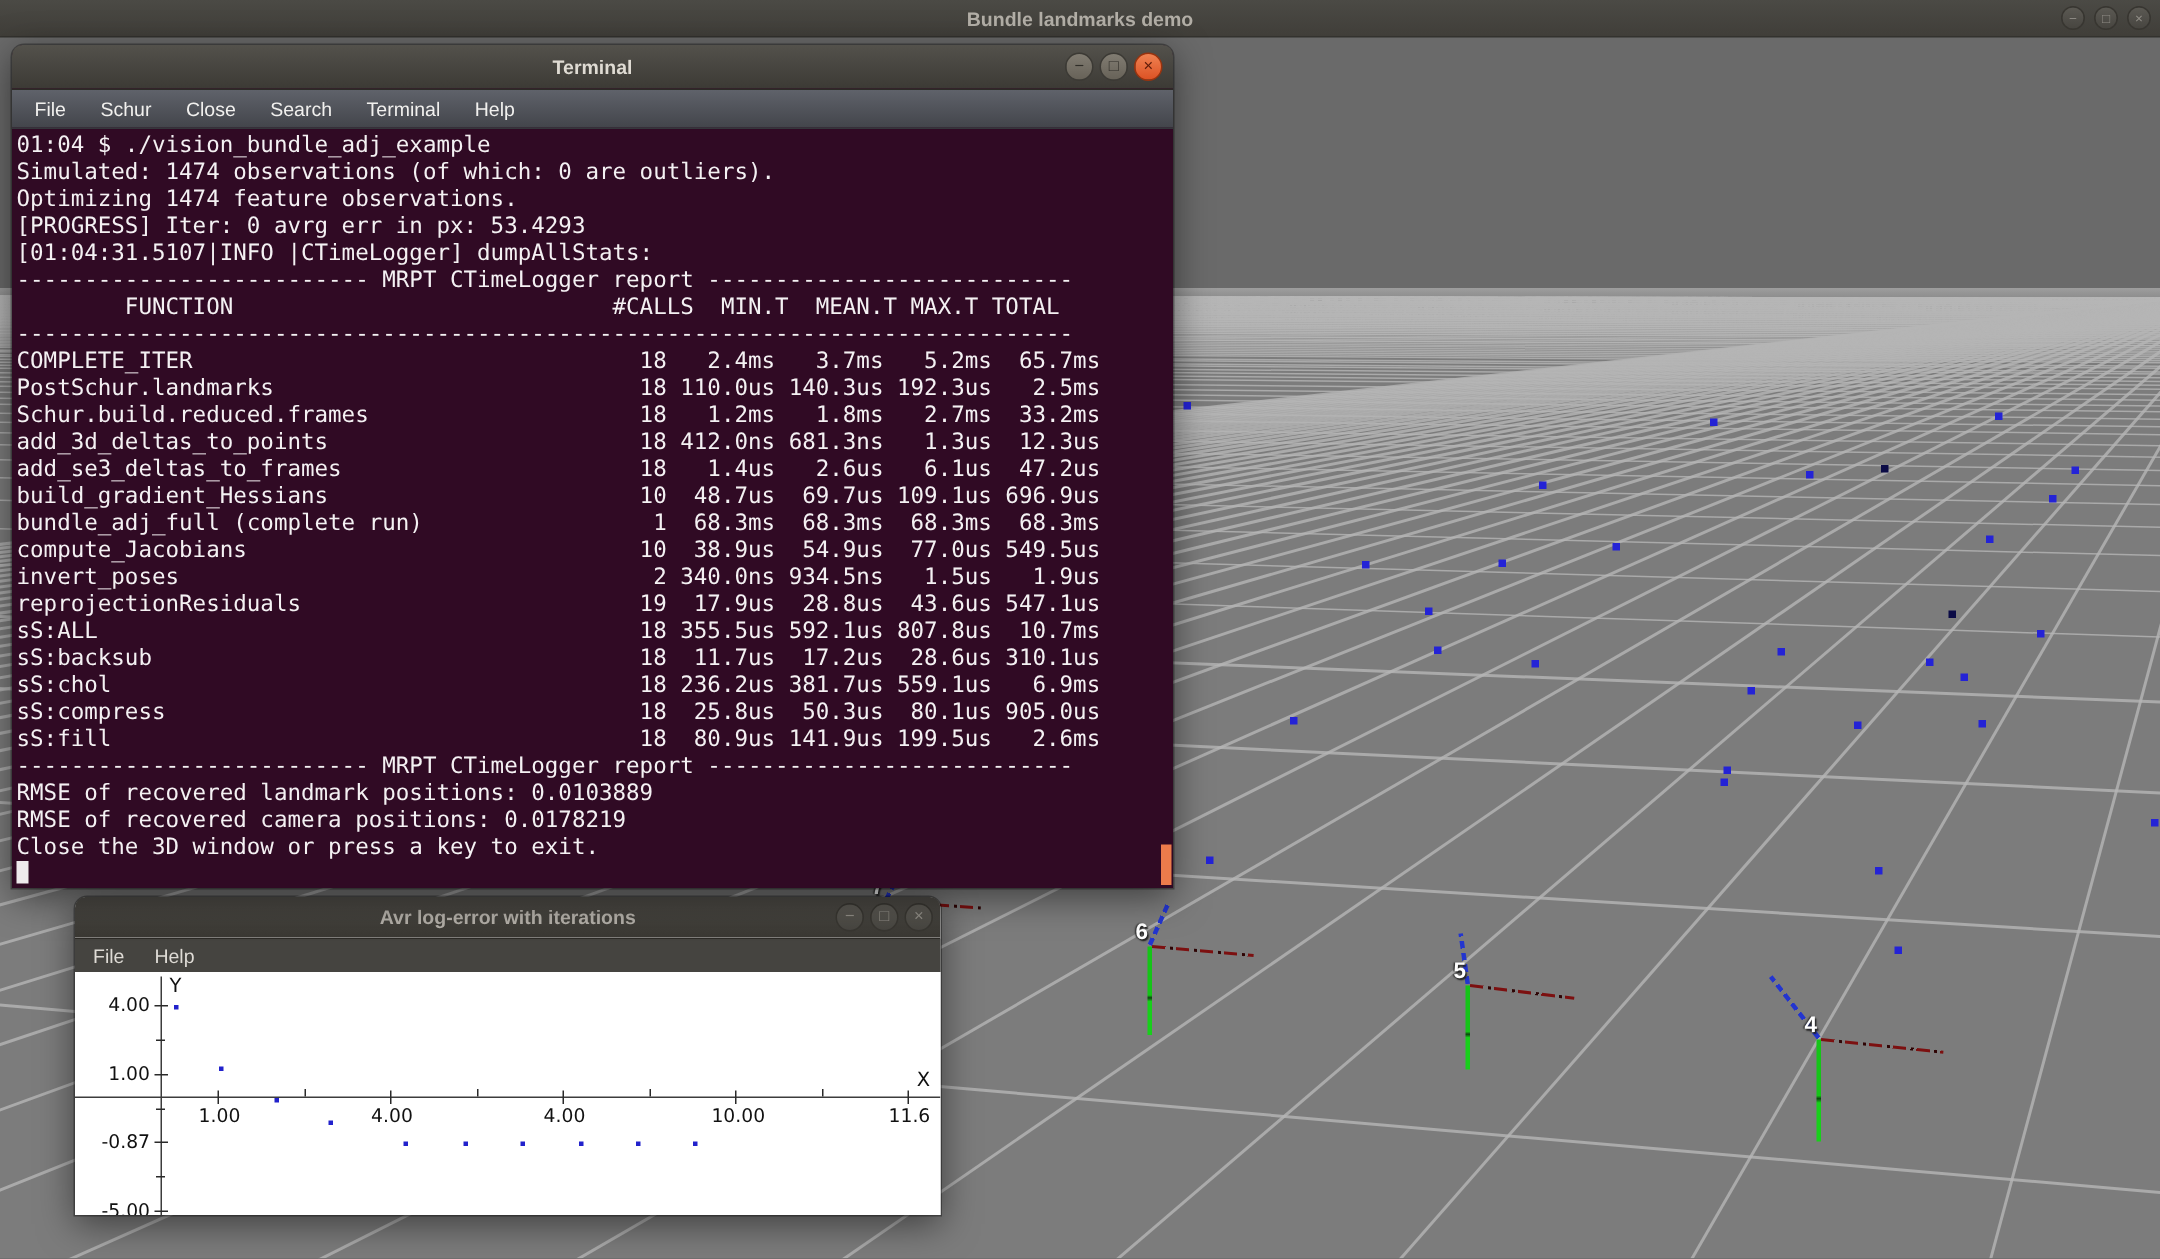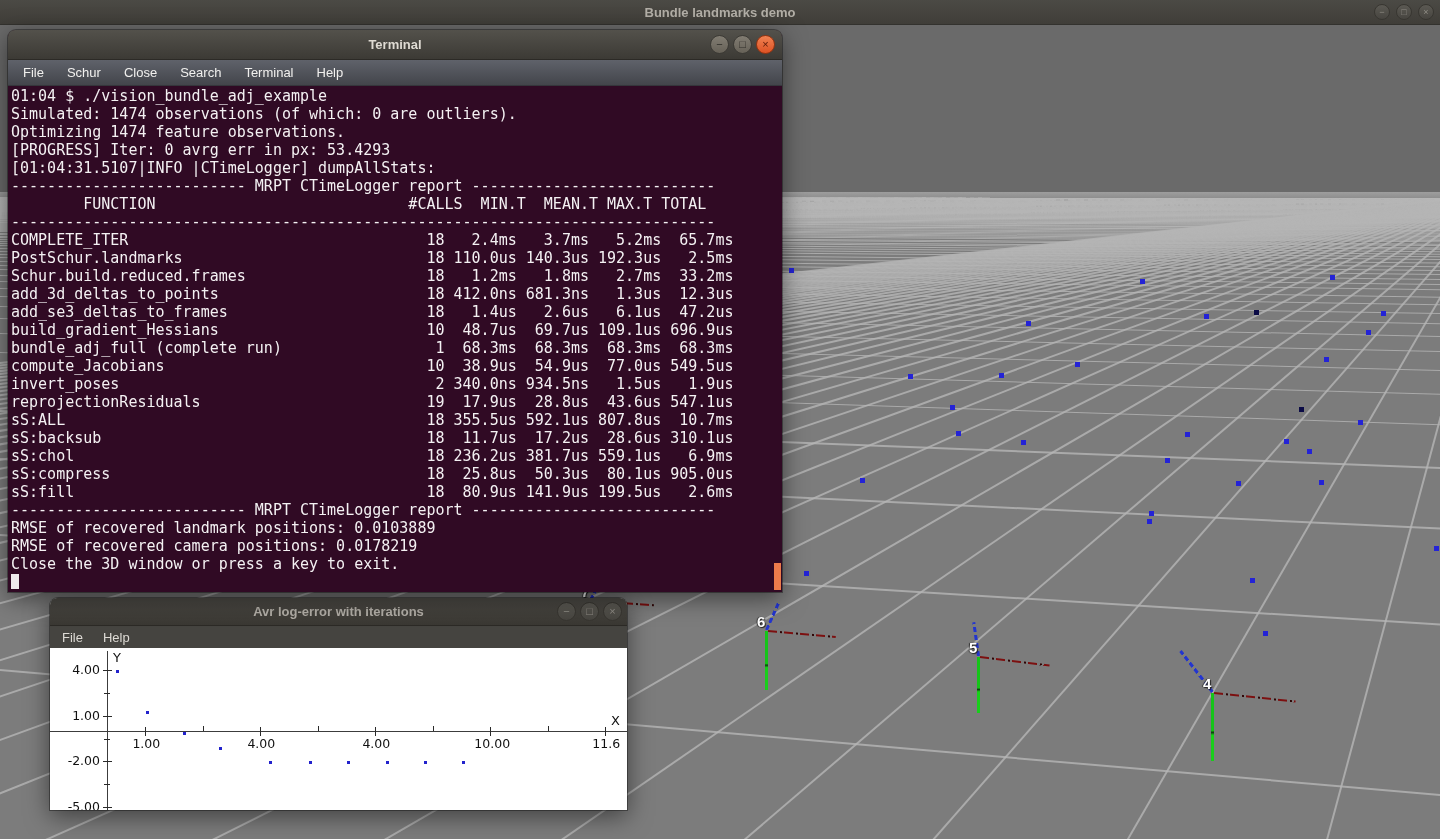--- a/index.html
+++ b/index.html
@@ -478,21 +478,21 @@
       <div class="tlabel" style="left: 539.29px; top: 88px; width: 34px; text-align: center;">11.6</div>
       <div class="tick" style="left: 152.825px; top: 78px; width: 1px; height: 5px;"></div>
       <div class="tick" style="left: 267.815px; top: 78px; width: 1px; height: 5px;"></div>
       <div class="tick" style="left: 382.805px; top: 78px; width: 1px; height: 5px;"></div>
       <div class="tick" style="left: 497.795px; top: 78px; width: 1px; height: 5px;"></div>
       <div class="tick" style="left: 53px; top: 22.2px; width: 9px; height: 1px;"></div>
       <div class="tlabel" style="left: 10px; top: 14.2px; width: 40px; text-align: right;">4.00</div>
       <div class="tick" style="left: 53px; top: 67.8px; width: 9px; height: 1px;"></div>
       <div class="tlabel" style="left: 10px; top: 59.8px; width: 40px; text-align: right;">1.00</div>
       <div class="tick" style="left: 53px; top: 113.4px; width: 9px; height: 1px;"></div>
-      <div class="tlabel" style="left: 10px; top: 105.4px; width: 40px; text-align: right;">-2.00</div>
+      <div class="tlabel" style="left: 10px; top: 105.4px; width: 40px; text-align: right;">-0.87</div>
       <div class="tick" style="left: 53px; top: 159px; width: 9px; height: 1px;"></div>
       <div class="tlabel" style="left: 10px; top: 151px; width: 40px; text-align: right;">-5.00</div>
       <div class="tick" style="left: 54px; top: 45px; width: 6px; height: 1px;"></div>
       <div class="tick" style="left: 54px; top: 90.6px; width: 6px; height: 1px;"></div>
       <div class="tick" style="left: 54px; top: 136.2px; width: 6px; height: 1px;"></div>
       <div class="pt" style="left: 65.5825px; top: 22.264px; background: rgb(34, 34, 204);"></div>
       <div class="pt" style="left: 96.2465px; top: 63px; background: rgb(34, 34, 204);"></div>
       <div class="pt" style="left: 132.66px; top: 83.824px; background: rgb(34, 34, 204);"></div>
       <div class="pt" style="left: 169.073px; top: 99.48px; background: rgb(34, 34, 204);"></div>
       <div class="pt" style="left: 218.903px; top: 113.16px; background: rgb(34, 34, 204);"></div>

